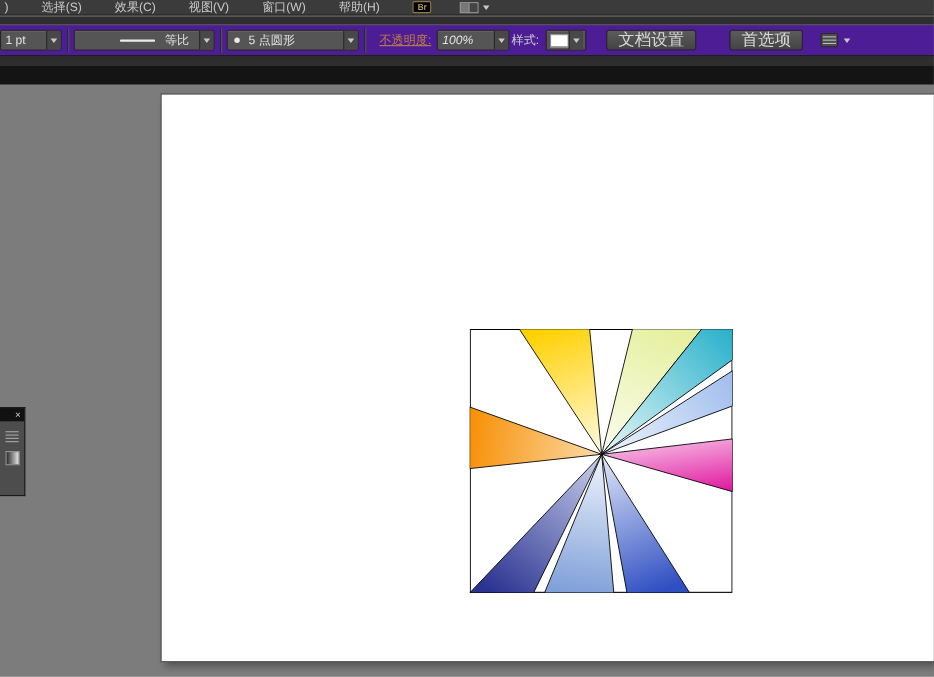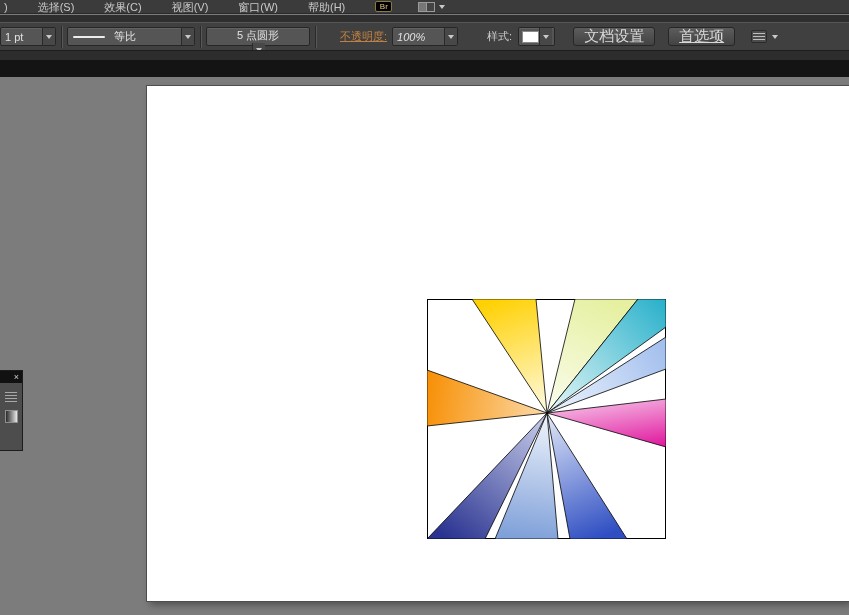--- a/index.html
+++ b/index.html
@@ -39,55 +39,55 @@
   .ws-caret { margin-left: 4px; }
 
   
   .gap1 { position: absolute; top: 15px; left: 0; right: 0; height: 7px; background: #2e2e2e; }
   .gap2 { position: absolute; top: 50px; left: 0; right: 0; height: 10px; background: #2d2d2d; border-top: 1px solid #1e1e1e; }
   .darkband { position: absolute; top: 60px; left: 0; right: 0; height: 17px; background: #141414; }
 
   
   .controlbar {
     position: absolute; top: 22px; left: 0; right: 0; height: 28px;
-    background: #404040; border-top: 1px solid #565656;
+    background: #4c1d95; border-top: 1px solid #565656;
     display: flex; align-items: center;
     color: #cccccc; font-size: 11px; white-space: nowrap;
   }
   .combo {
     height: 19px; display: flex; align-items: center;
     background: #555555; border: 1px solid #262626; border-radius: 2px;
     box-shadow: inset 0 1px 0 rgba(255,255,255,.08);
     color: #e2e2e2; cursor: pointer;
   }
   .combo .val { padding: 0 4px; flex: 1; }
   .combo .dd {
     width: 13px; height: 100%; flex: 0 0 13px;
     display: flex; align-items: center; justify-content: center;
     background: #484848; border-left: 1px solid #2a2a2a;
   }
   .sep { width: 1px; height: 22px; background: #2a2a2a; box-shadow: 1px 0 0 #585858; margin: 0 5px; }
   .stroke-width-combo { width: 56px; margin-left: 0; }
-  .profile-combo { width: 128px; }
+  .profile-combo { width: 128px; padding-left: 36px; }
   .profile-line { width: 32px; height: 2px; background: #ececec; margin: 0 5px; border-radius: 1px; }
-  .brush-combo { width: 104px; flex-direction: column; }
+  .brush-combo { width: 120px; }
   .brush-dot { width: 5px; height: 5px; border-radius: 50%; background: #e8e8e8; margin: 0 4px 0 6px; }
-  .link-label { color: #c08040; text-decoration: underline; margin-left: 19px; cursor: pointer; }
+  .link-label { color: #c08040; text-decoration: underline; margin-left: 8px; cursor: pointer; }
   .opacity-combo { width: 66px; margin-left: 5px; font-style: italic; }
-  .plain-label { margin-left: 29px; color: #cccccc; }
+  .plain-label { margin-left: 2px; color: #cccccc; }
   .style-combo { width: 37px; margin-left: 6px; }
   .style-swatch { width: 17px; height: 12px; background: #ffffff; border: 1px solid #8a8a8a; margin-left: 3px; }
   .cbtn {
     height: 19px; padding: 0 10px; margin-left: 18px;
     background: linear-gradient(#5c5c5c, #434343);
     border: 1px solid #262626; border-radius: 3px;
     color: #d8d8d8; font-size: 15px; cursor: pointer;
     display: flex; align-items: center;
   }
-  .cbtn + .cbtn { margin-left: 13px; text-decoration: underline; }
+  .cbtn + .cbtn { margin-left: 30px; }
   .tool-glyph {
     margin-left: 16px; width: 16px; height: 13px;
     display: flex; flex-direction: column; justify-content: space-between; padding: 2px 1px;
     background: #4c4c4c; border: 1px solid #2a2a2a; border-radius: 2px;
   }
   .tool-glyph i { display: block; height: 1px; background: #bdbdbd; }
   .tool-caret { margin-left: 5px; }
 
   
   .pasteboard { position: absolute; top: 77px; left: 0; right: 0; bottom: 0; background: #7c7c7c; }

